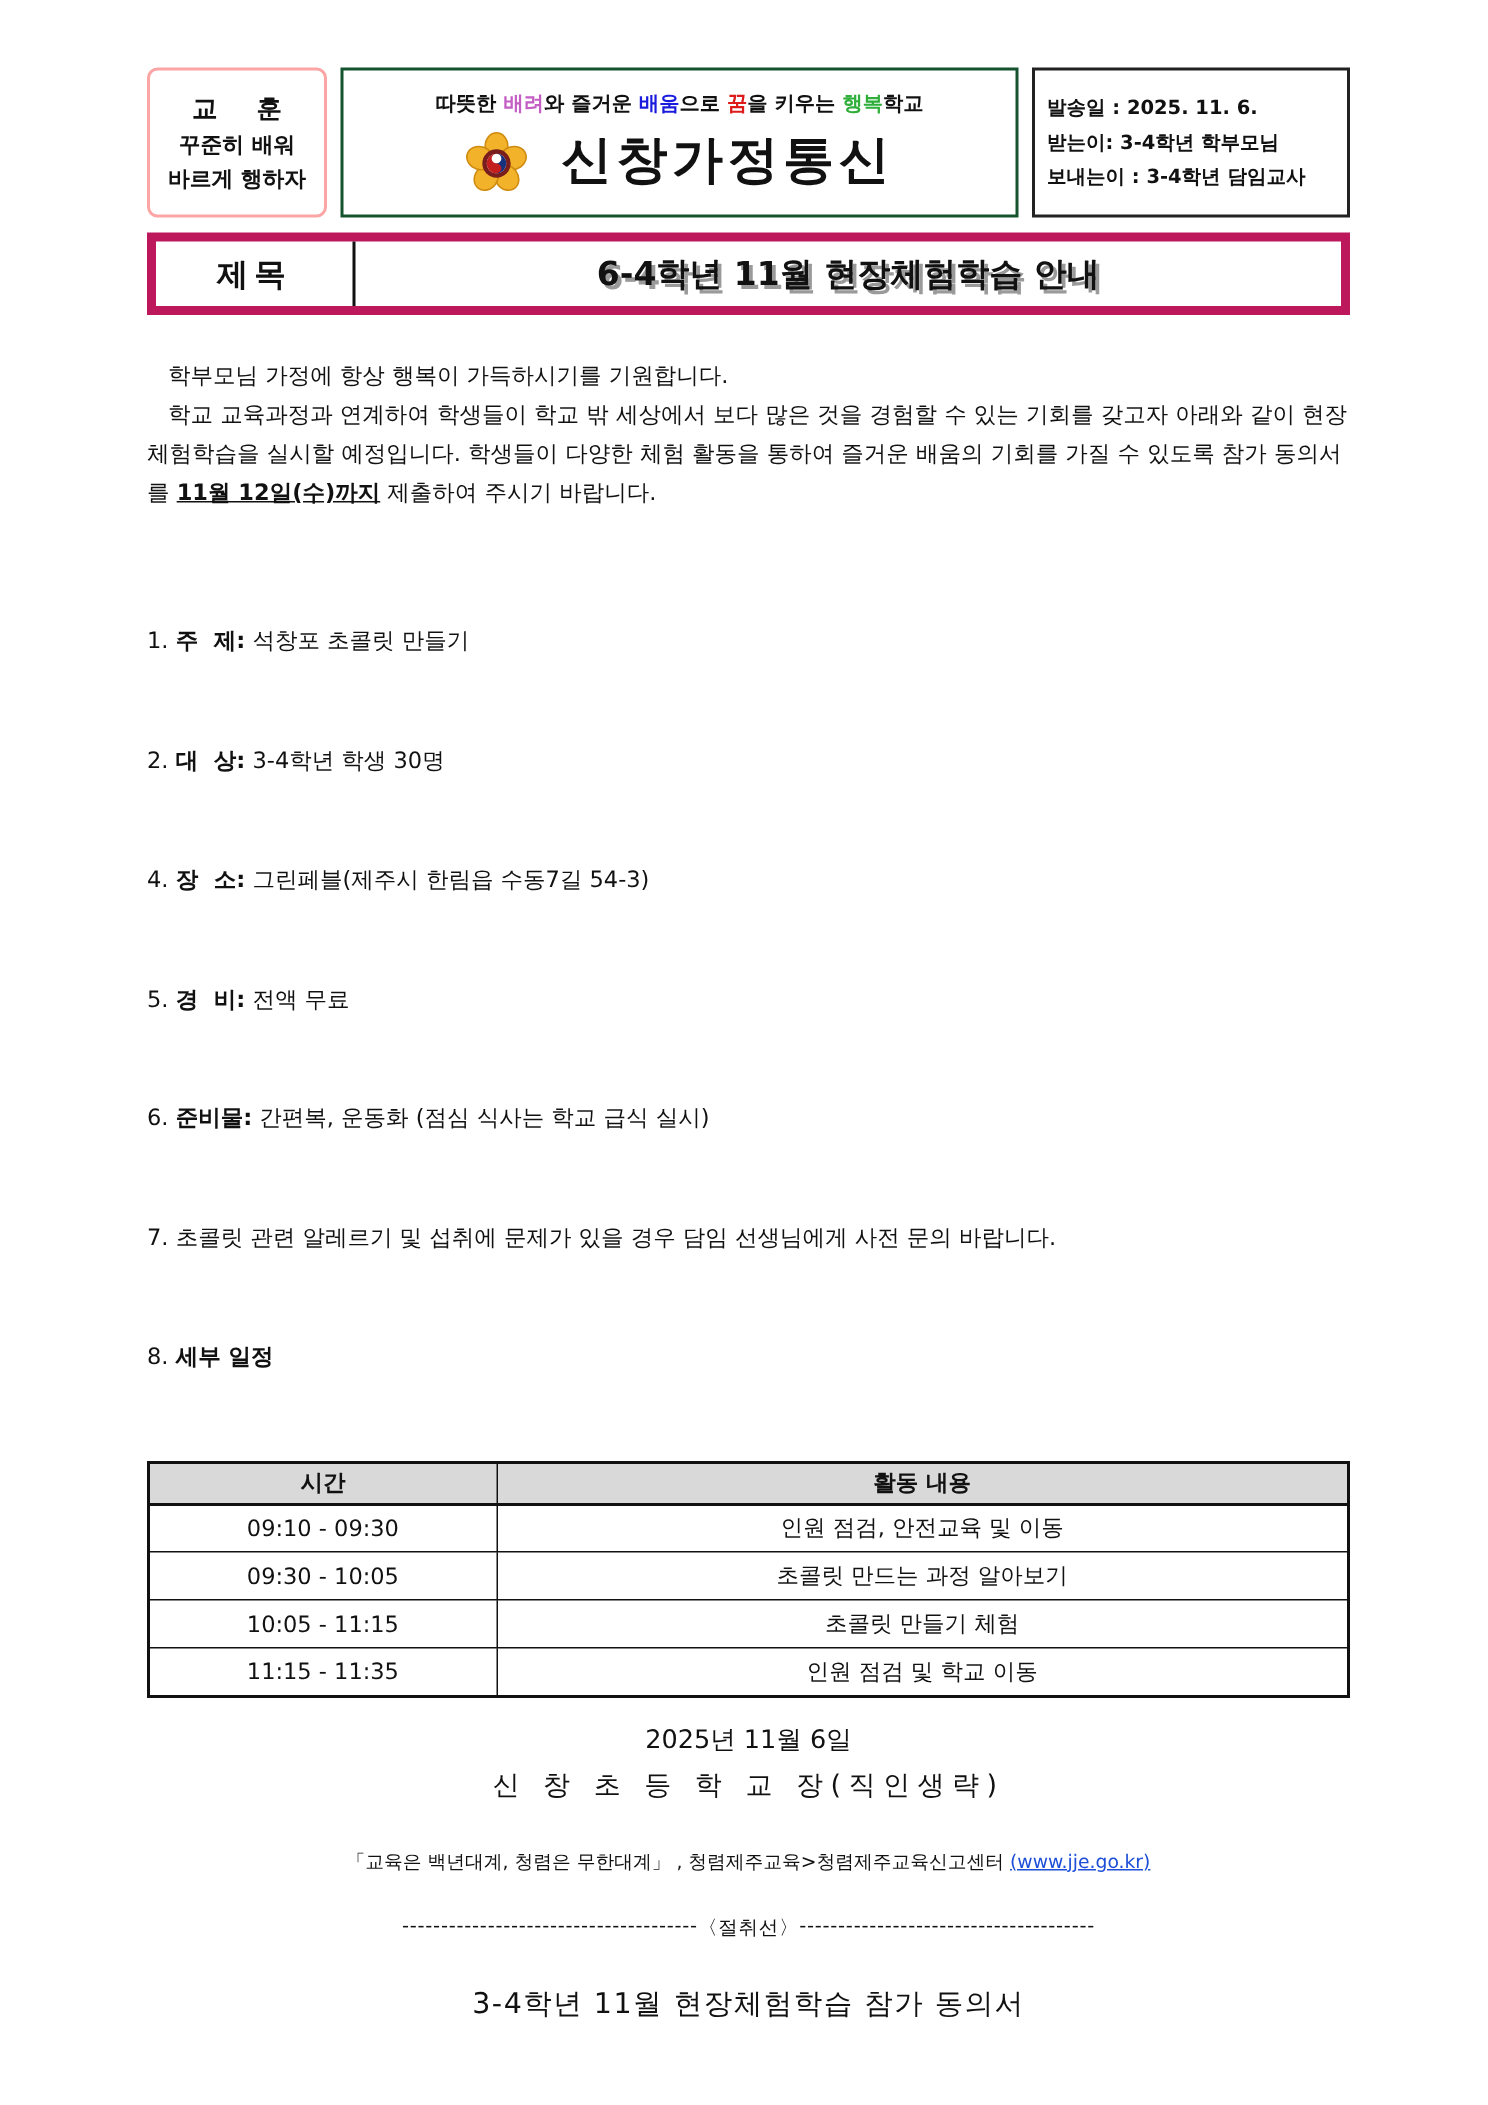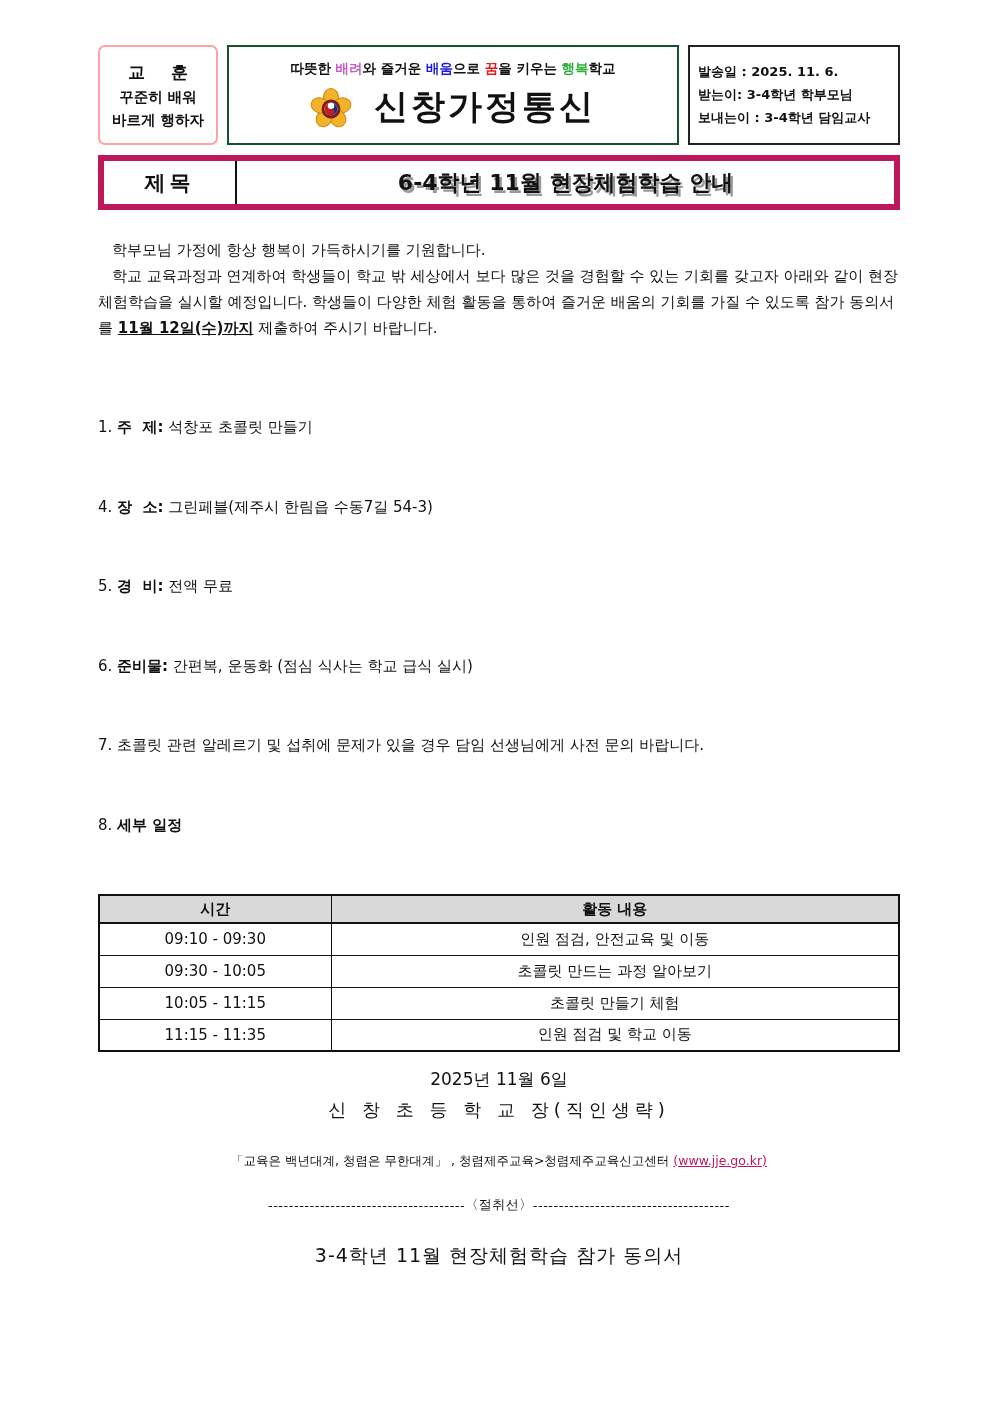--- a/index.html
+++ b/index.html
@@ -67,21 +67,21 @@
   .sched th { background:#d9d9d9; height:28px; font-weight:bold; border-bottom:2.5px solid #111; }
   .sched td { height:32px; }
   .sched .col-time { width:29%; }
 
   
   .signoff { text-align:center; margin-top:16px; }
   .signoff-date { font-size:17px; }
   .signoff-name { font-size:18px; margin-top:7px; letter-spacing:5px; }
 
   .quote { text-align:center; margin-top:31px; font-size:12.5px; }
-  .quote a { color:#be185d; text-decoration:underline; }
+  .quote a { color:#1d4ed8; text-decoration:underline; }
 
   .cutline {
     margin-top:26px; font-size:13px; white-space:nowrap; overflow:hidden;
     display:flex; align-items:center; justify-content:center; letter-spacing:0.5px;
   }
 
   
   .consent-title { text-align:center; margin-top:29px; font-size:19px; letter-spacing:1px; }
 </style>
 </head>
@@ -126,20 +126,21 @@
     <div class="subject-title">6-4학년 11월 현장체험학습 안내</div>
   </div>
 
   <div class="body-text">
     <p>학부모님 가정에 항상 행복이 가득하시기를 기원합니다.</p>
     <p><span>학교 교육과정과 연계하여 학생들이 학교 밖 세상에서 보다 많은 것을 경험할 수 있는 기회를 갖고자 아래와 같이 현장체험학습을 실시할 예정입니다. 학생들이 다양한 체험 활동을 통하여 즐거운 배움의 기회를 가질 수 있도록 참가 동의서를 </span><span class="deadline">11월 12일(수)까지</span><span> 제출하여 주시기 바랍니다.</span></p>
   </div>
 
   <div class="num-list">
     <div><span>1. </span><b>주  제:</b><span> 석창포 초콜릿 만들기</span></div>
+    <div><span>2. </span><b>대  상:</b><span> 3-4학년 학생 30명</span></div>
     <div><span>4. </span><b>장  소:</b><span> 그린페블(제주시 한림읍 수동7길 54-3)</span></div>
     <div><span>5. </span><b>경  비:</b><span> 전액 무료</span></div>
     <div><span>6. </span><b>준비물:</b><span> 간편복, 운동화 (점심 식사는 학교 급식 실시)</span></div>
     <div><span>7. </span><span>초콜릿 관련 알레르기 및 섭취에 문제가 있을 경우 담임 선생님에게 사전 문의 바랍니다.</span></div>
     <div><span>8. </span><b>세부 일정</b></div>
   </div>
 
   <table class="sched">
     <tbody>
         <tr>

